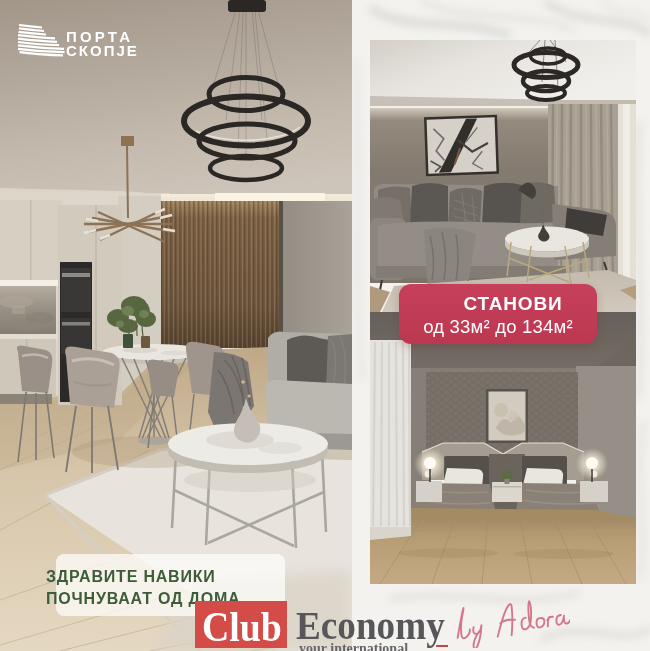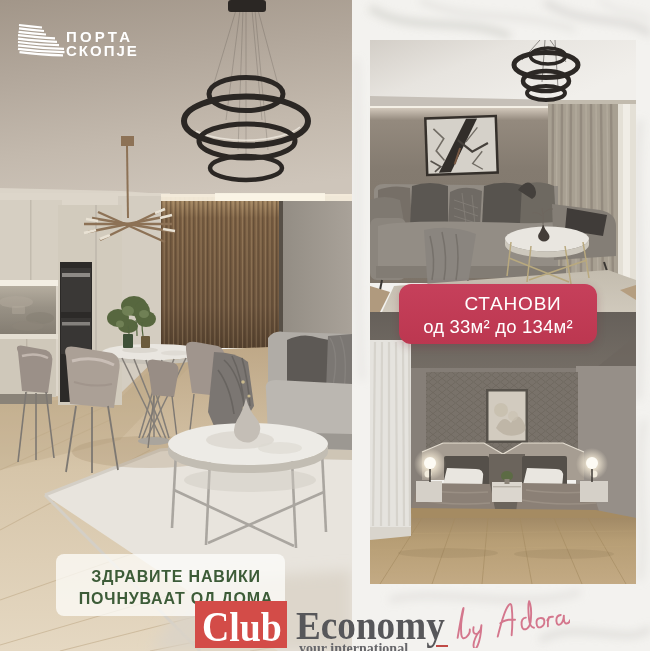--- a/index.html
+++ b/index.html
@@ -571,27 +571,27 @@
   </g>
 
   <g fill="#ffffff" font-family="Liberation Sans, sans-serif" font-weight="bold">
     <text x="66" y="42" font-size="15" letter-spacing="3.2">ПОРТА</text>
     <text x="66" y="56" font-size="15" letter-spacing="2">СКОПЈЕ</text>
   </g>
 </svg>
 
 <div class="abs" style="left:399px;top:284px;width:198px;height:60px;border-radius:12px;background:linear-gradient(180deg,#c6405b,#bc3750);box-shadow:0 3px 8px rgba(120,30,50,0.25)"></div>
 
-<div class="abs" style="left:399px;top:293px;width:228px;text-align:center;color:#fff;font-size:19px;font-weight:normal;letter-spacing:0.8px">СТАНОВИ</div>
+<div class="abs" style="left:399px;top:293px;width:228px;text-align:center;color:#fff;font-size:19px;font-weight:bold;letter-spacing:0.8px">СТАНОВИ</div>
 
 <div class="abs" style="left:399px;top:316px;width:198px;text-align:center;color:#fff;font-size:18.5px;letter-spacing:0.2px">од 33м² до 134м²</div>
 
 <div class="abs" style="left:56px;top:554px;width:229px;height:62px;border-radius:8px;background:rgba(253,253,251,0.75)"></div>
 
-<div class="abs" style="left:46px;top:566px;width:260px;text-align:center;color:#3d5c38;font-size:16px;font-weight:bold;letter-spacing:0.8px;line-height:22px">ЗДРАВИТЕ НАВИКИ<br>ПОЧНУВААТ ОД ДОМА</div>
+<div class="abs" style="left:46px;top:566px;width:260px;text-align:left;color:#3d5c38;font-size:16px;font-weight:bold;letter-spacing:0.8px;line-height:22px">ЗДРАВИТЕ НАВИКИ<br>ПОЧНУВААТ ОД ДОМА</div>
 
 <div class="abs" style="left:195px;top:601px;width:92px;height:47px;background:#d34c48"></div>
 
 <div class="abs" style="left:202px;top:603px;width:100px;font-family:'Liberation Serif',serif;font-weight:bold;font-size:42px;color:#fff;transform:scaleX(0.9);transform-origin:left top">Club</div>
 
 <div class="abs" style="left:296px;top:602px;width:190px;font-family:'Liberation Serif',serif;font-weight:bold;font-size:40px;color:#57575a;transform:scaleX(0.93);transform-origin:left top">Economy</div>
 
 <div class="abs" style="left:299px;top:641px;width:150px;font-family:'Liberation Serif',serif;font-size:14px;font-weight:bold;color:#66666a;letter-spacing:0px">your international business family</div>
 
 <div class="abs" style="left:436px;top:645px;width:12px;height:2px;background:#c04a46"></div>

